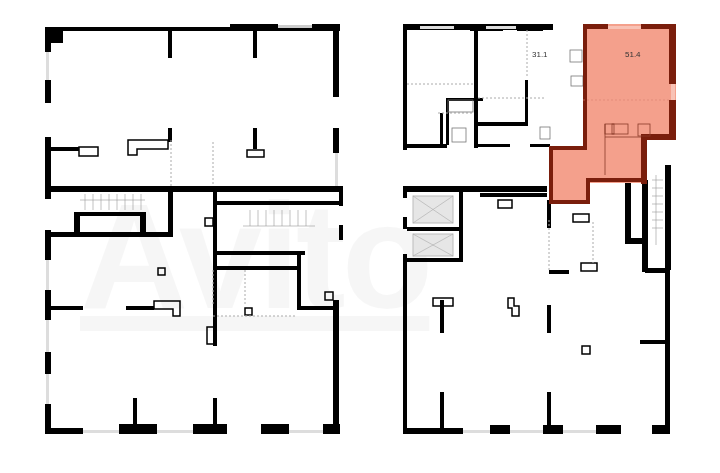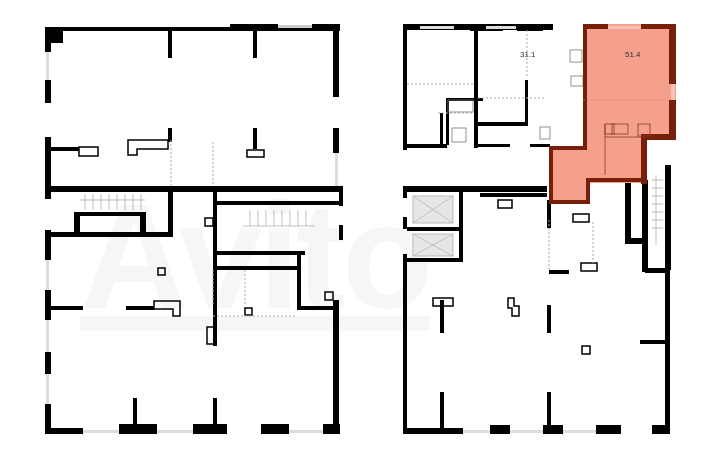--- a/index.html
+++ b/index.html
@@ -236,14 +236,14 @@
       <rect x="605" y="124" width="9" height="10"></rect>
       <rect x="612" y="124" width="16" height="10"></rect>
       <rect x="638" y="124" width="12" height="12"></rect>
       <line x1="605" y1="124" x2="605" y2="175"></line>
       <line x1="605" y1="137" x2="641" y2="137"></line>
     </g>
     <line x1="583" y1="100" x2="669" y2="100" stroke="#d98070" stroke-width="0.6" stroke-dasharray="2,2"></line>
   </g>
 </svg>
 
-<div class="label" style="left:506px;top:50px;padding-left:14px;">31.1</div>
+<div class="label" style="left:518px;top:50px;padding-left:14px;">31.1</div>
 <div class="label" style="left:625px;top:50px;">51.4</div>
 
 </body></html>

